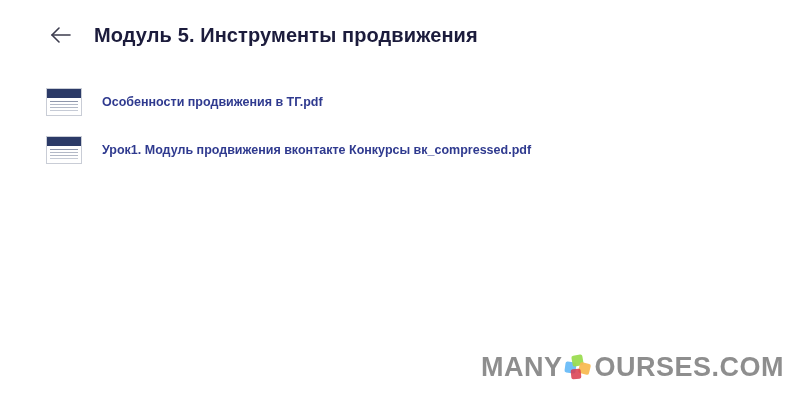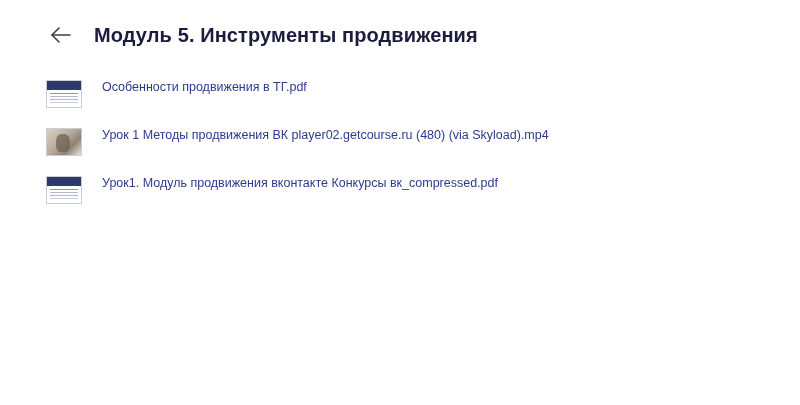--- a/index.html
+++ b/index.html
@@ -49,24 +49,25 @@
     white-space: nowrap;
   }
 
   
   .file-list {
     margin-top: 28px;
     padding-left: 46px;
   }
   .file-row {
     display: flex;
-    align-items: flex-start;
+    align-items: center;
     height: 44px;
     margin-bottom: 4px;
     cursor: pointer;
+    font-weight: bold;
   }
   .thumb {
     width: 36px;
     height: 28px;
     flex: 0 0 auto;
     border: 1px solid #c9cdd6;
     background: #ffffff;
     position: relative;
     overflow: hidden;
     box-sizing: border-box;
@@ -169,26 +170,32 @@
     <div class="page-title">Модуль 5. Инструменты продвижения</div>
   </div>
 
   <div class="file-list">
 
     <div class="file-row">
       <div class="thumb pdf"></div>
       <div class="file-name">Особенности продвижения в ТГ.pdf</div>
     </div>
 
-    <div class="file-row">
-      <div class="thumb video"></div>
-      <div class="file-name">Урок 1 Методы продвижения ВК player02.getcourse.ru (480) (via Skyload).mp4</div>
-    </div>
 
     <div class="file-row">
       <div class="thumb pdf"></div>
       <div class="file-name">Урок1. Модуль продвижения вконтакте Конкурсы вк_compressed.pdf</div>
     </div>
 
   </div>
 
+  <div class="watermark">
+    <span class="wm-left">MANY</span>
+    <span class="wm-logo">
+      <span class="sq1"></span>
+      <span class="sq2"></span>
+      <span class="sq3"></span>
+      <span class="sq4"></span>
+    </span>
+    <span class="wm-right">OURSES.COM</span>
+  </div>
 
 </div>
 
 </body></html>

